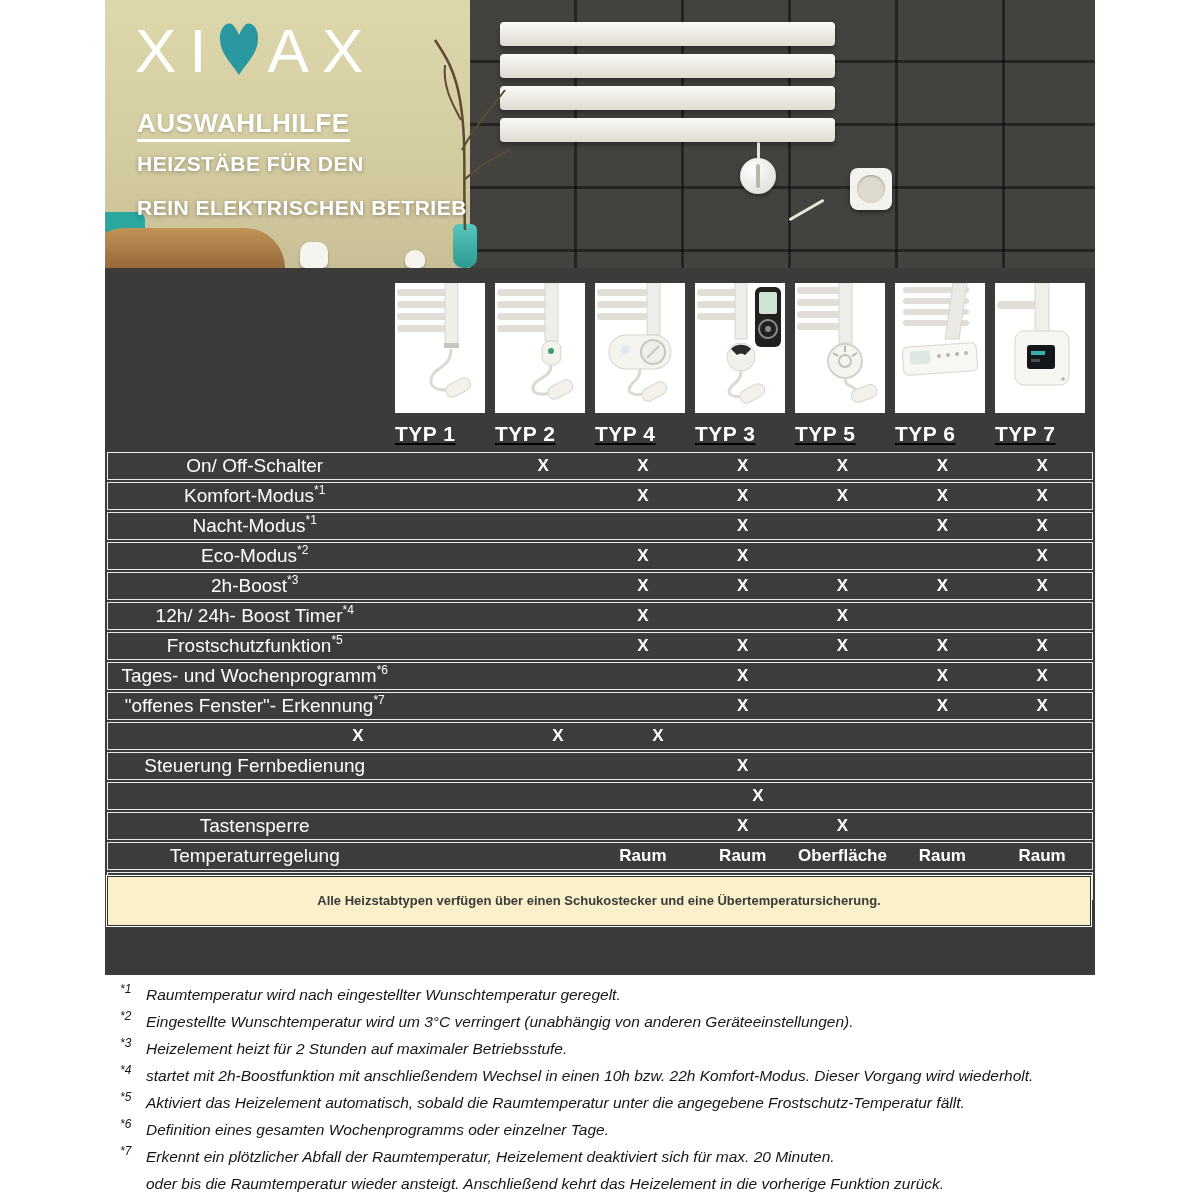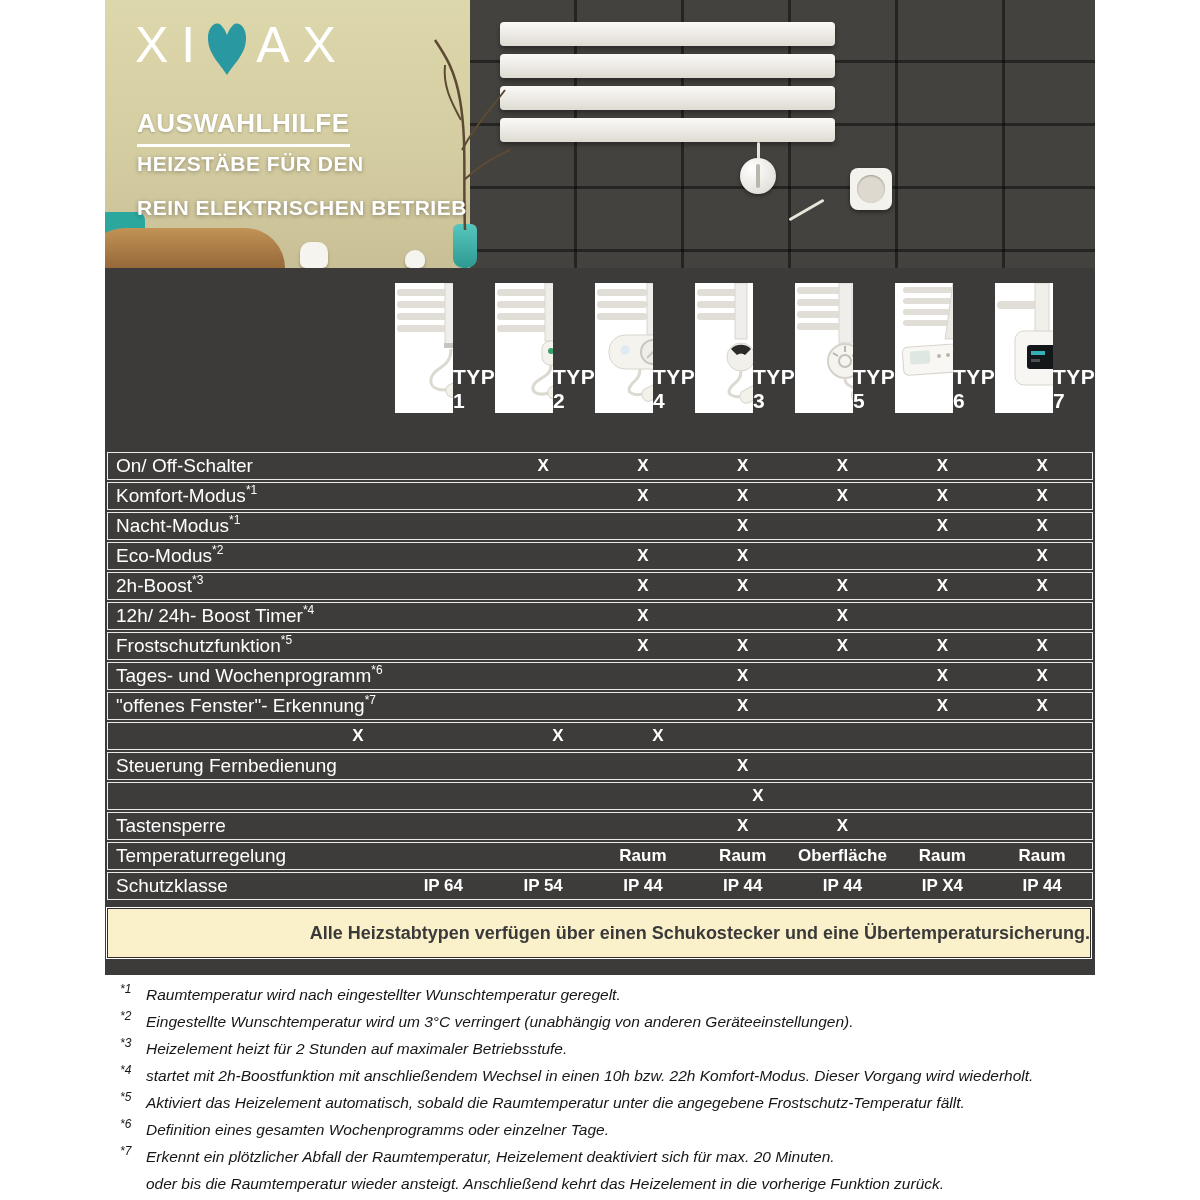--- a/index.html
+++ b/index.html
@@ -24,47 +24,47 @@
   .hero .outlet::after{content:"";position:absolute;left:7px;top:7px;width:28px;height:28px;border-radius:50%;
         background:#ddd9cf;box-shadow:inset 0 1px 2px rgba(0,0,0,.3);}
   .hero .cable{position:absolute;width:3px;background:#e8e5da;border-radius:2px;}
   .hero .towel{position:absolute;background:#2ba79e;border-radius:8px;}
   .hero .chair{position:absolute;background:linear-gradient(180deg,#c29355,#96683a);border-radius:40px 40px 0 0;}
   .hero .jug{position:absolute;background:#f6f4ee;border-radius:10px 10px 6px 6px;box-shadow:0 2px 3px rgba(0,0,0,.25);}
   .hero .tvase{position:absolute;background:linear-gradient(180deg,#57c6bc,#2d9a92);border-radius:6px 6px 10px 10px;}
   .branch{position:absolute;}
 
   .logo{position:absolute;left:30px;top:20px;display:flex;align-items:flex-start;
-        color:#ffffff;font-size:50px;font-weight:400;letter-spacing:13px;line-height:1;}
+        color:#ffffff;font-size:62px;font-weight:400;letter-spacing:13px;line-height:1;}
   .logo svg{margin:0 6px 0 -4px;}
   .eyebrow{position:absolute;left:32px;top:108px;color:#ffffff;font-size:26px;font-weight:700;
-        letter-spacing:.5px;padding-bottom:5px;border-bottom:3px solid #ffffff;
+        letter-spacing:.5px;border-bottom:3px solid #ffffff;
         text-shadow:0 1px 3px rgba(0,0,0,.25);}
   .h-title{position:absolute;left:32px;color:#ffffff;font-size:21px;font-weight:700;letter-spacing:.5px;
         text-shadow:0 1px 4px rgba(0,0,0,.35);}
   .h-title.l1{top:152px;} .h-title.l2{top:196px;}
 
   
   .panel{position:absolute;left:105px;top:268px;width:990px;height:707px;background:#3c3b3a;}
 
   .thumbs{position:absolute;left:290px;top:15px;width:700px;display:flex;}
-  .thumb-col{width:100px;display:flex;align-items:flex-end;}
+  .thumb-col{width:100px;display:flex;flex-direction:column;align-items:flex-start;text-decoration:underline;}
   .thumb-box{width:90px;height:130px;background:#ffffff;overflow:hidden;}
   .typ-label{margin-top:9px;color:#ffffff;font-weight:700;font-size:21px;letter-spacing:.5px;}
 
   .tbl{position:absolute;left:2px;top:184px;width:986px;}
   .trow{display:flex;align-items:center;height:28px;margin-bottom:2px;
         border:1px solid #ebebea;background:#3d3c3b;box-sizing:border-box;}
-  .tlabel{width:278px;padding-left:8px;color:#ffffff;font-size:19px;white-space:nowrap;}
+  .tlabel{width:278px;padding-left:8px;color:#ffffff;font-size:19px;white-space:nowrap;text-align:center;}
   .tlabel sup{font-size:12px;position:relative;top:-1px;}
   .tcell{width:100px;text-align:center;color:#ffffff;font-weight:700;font-size:17px;}
 
-  .note{position:absolute;left:2px;top:640px;width:982px;height:48px;background:#faf1ca;
+  .note{position:absolute;left:2px;top:608px;width:982px;height:48px;background:#faf1ca;
         border:1px solid #2f2e2c;outline:1px solid #ffffff;
-        text-align:right;line-height:48px;font-weight:700;font-size:18px;color:#3a3a3a;}
+        text-align:center;line-height:48px;font-weight:700;font-size:13px;color:#3a3a3a;}
 
   
   .footnotes{position:absolute;left:120px;top:986px;width:990px;color:#161616;}
   .fn{display:flex;margin-bottom:10px;font-size:15.5px;line-height:1.1;}
   .fn .marker{flex:0 0 26px;font-size:12px;font-style:italic;position:relative;top:-3px;}
   .fn .txt{font-style:italic;}
 </style>
 </head>
 <body>
 

